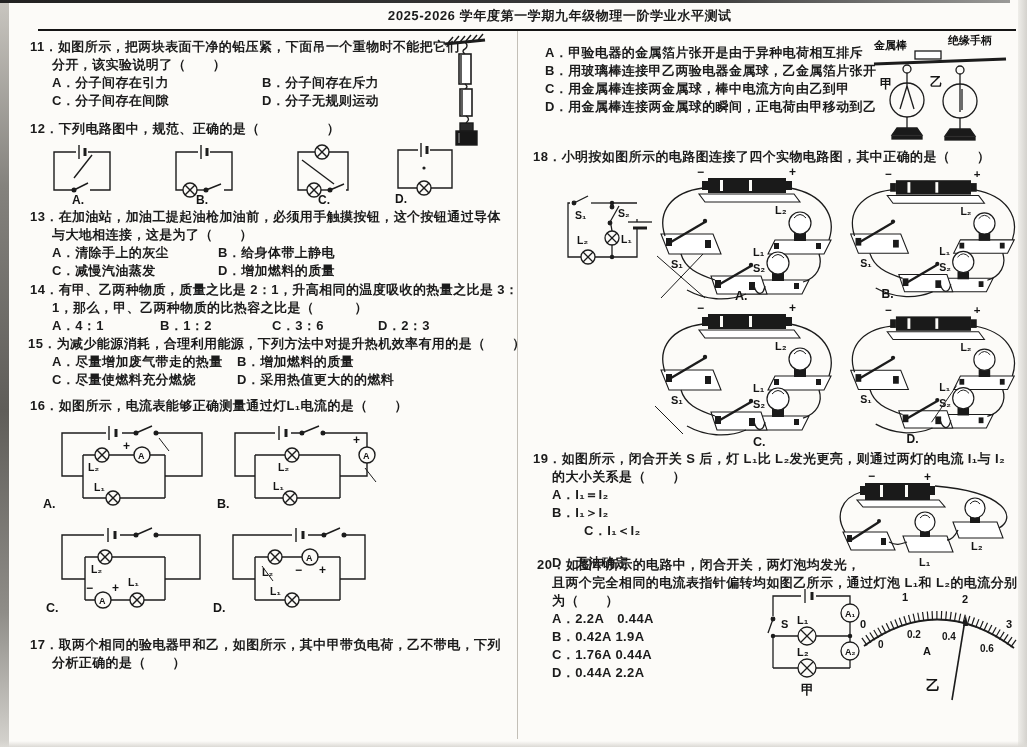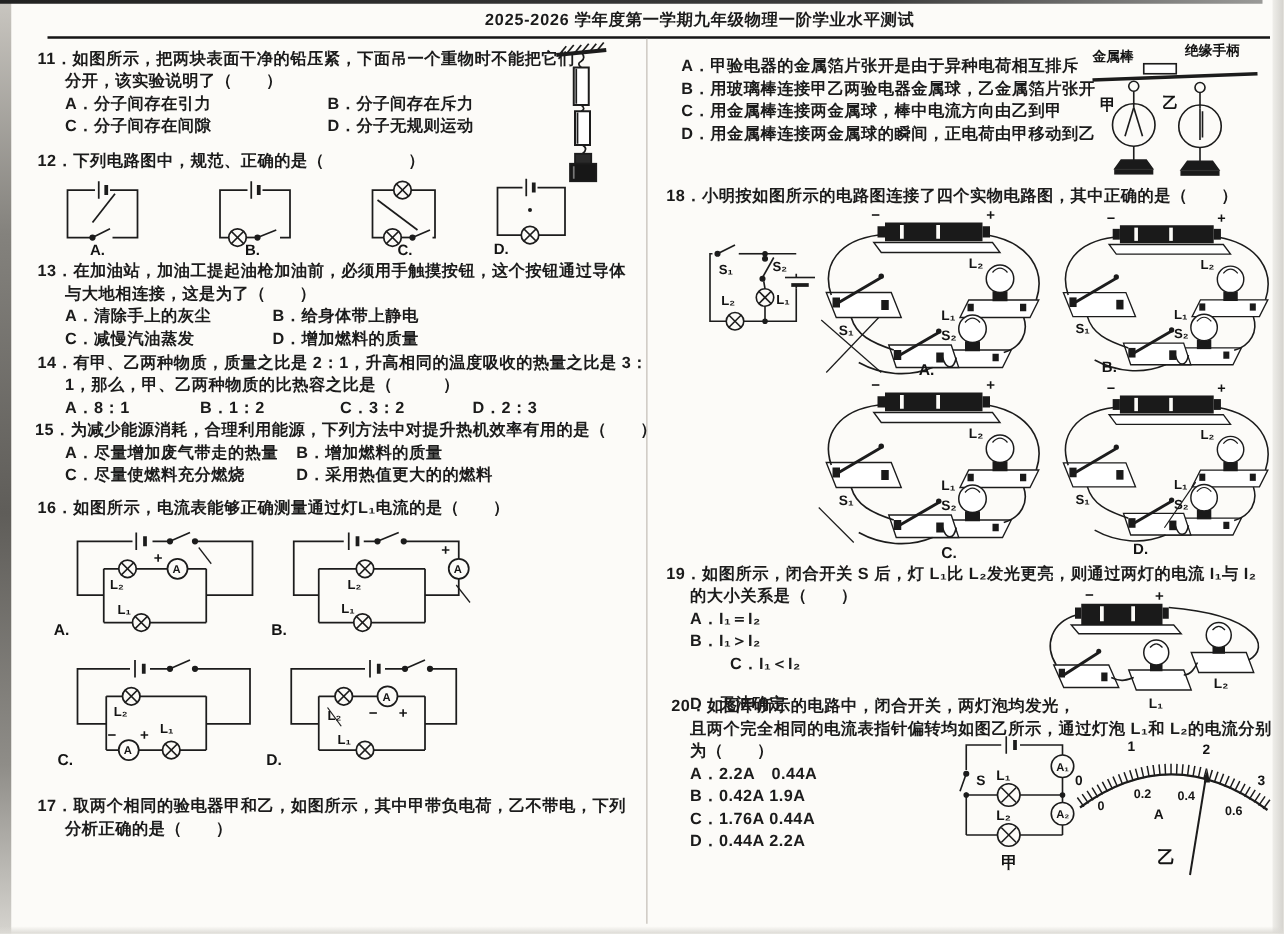--- a/index.html
+++ b/index.html
@@ -179,23 +179,23 @@
 
   <div class="t" style="left:30px;top:210px">13．在加油站，加油工提起油枪加油前，必须用手触摸按钮，这个按钮通过导体</div>
   <div class="t" style="left:52px;top:228px">与大地相连接，这是为了（　　）</div>
   <div class="t" style="left:52px;top:246px">A．清除手上的灰尘</div>
   <div class="t" style="left:218px;top:246px">B．给身体带上静电</div>
   <div class="t" style="left:52px;top:264px">C．减慢汽油蒸发</div>
   <div class="t" style="left:218px;top:264px">D．增加燃料的质量</div>
 
   <div class="t" style="left:30px;top:283px">14．有甲、乙两种物质，质量之比是 2：1，升高相同的温度吸收的热量之比是 3：</div>
   <div class="t" style="left:52px;top:301px">1，那么，甲、乙两种物质的比热容之比是（　　　）</div>
-  <div class="t" style="left:52px;top:319px">A．8：1</div>
+  <div class="t" style="left:52px;top:319px">A．4：1</div>
   <div class="t" style="left:160px;top:319px">B．1：2</div>
-  <div class="t" style="left:272px;top:319px">C．3：2</div>
+  <div class="t" style="left:272px;top:319px">C．3：6</div>
   <div class="t" style="left:378px;top:319px">D．2：3</div>
 
   <div class="t" style="left:28px;top:337px">15．为减少能源消耗，合理利用能源，下列方法中对提升热机效率有用的是（　　）</div>
   <div class="t" style="left:52px;top:355px">A．尽量增加废气带走的热量</div>
   <div class="t" style="left:237px;top:355px">B．增加燃料的质量</div>
   <div class="t" style="left:52px;top:373px">C．尽量使燃料充分燃烧</div>
   <div class="t" style="left:237px;top:373px">D．采用热值更大的的燃料</div>
 
   <div class="t" style="left:30px;top:399px">16．如图所示，电流表能够正确测量通过灯L₁电流的是（　　）</div>
 

